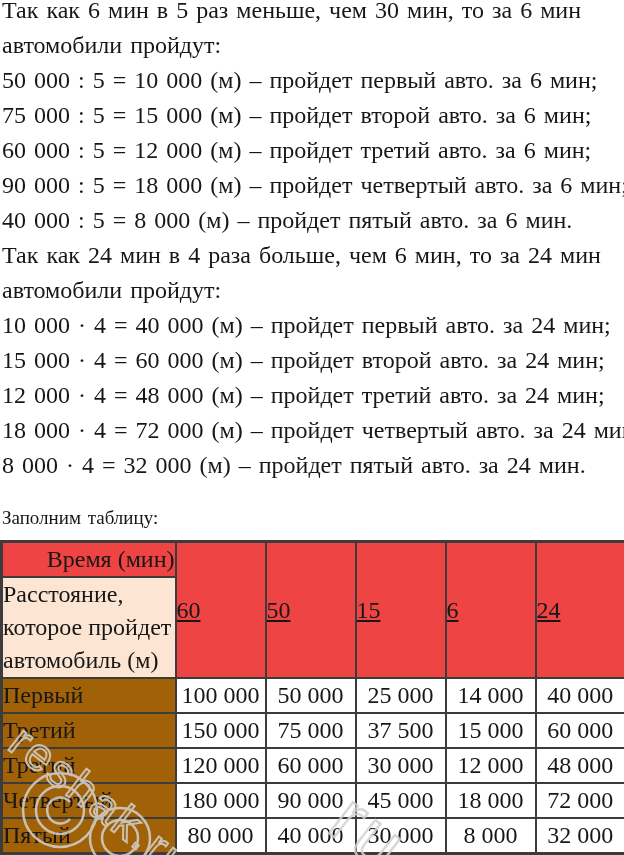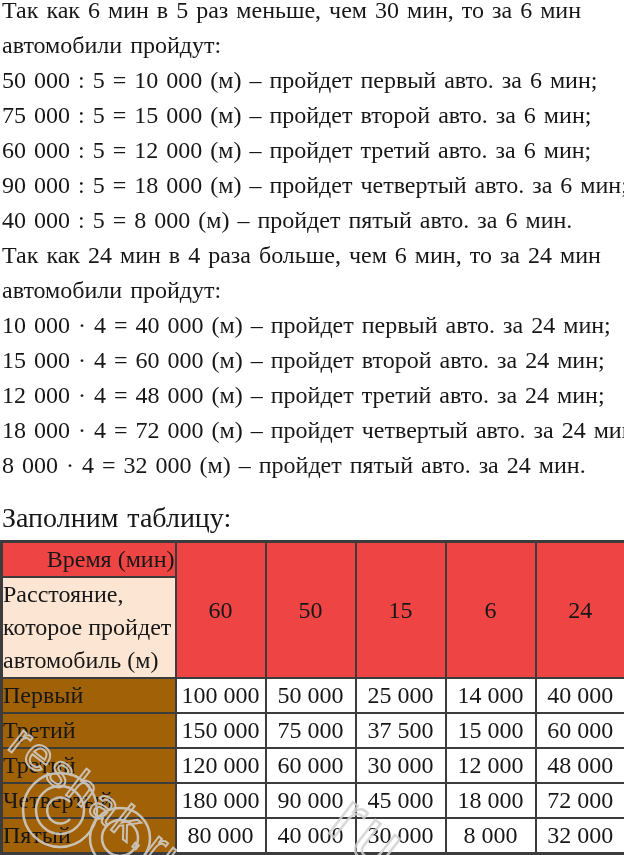--- a/index.html
+++ b/index.html
@@ -15,21 +15,21 @@
     position: absolute;
     top: -7px; left: 2px;
     font-size: 24px;
     line-height: 35px;
     white-space: nowrap;
     word-spacing: 2px;
   }
   .caption {
     position: absolute;
     top: 500px; left: 2px;
-    font-size: 28px;
+    font-size: 19px;
     line-height: 35px;
     word-spacing: 2px;
   }
   table.results {
     position: absolute;
     top: 540px; left: 0;
     width: 624px;
     border-collapse: collapse;
     table-layout: fixed;
     font-size: 24px;
@@ -38,21 +38,21 @@
   table.results td {
     border: 2px solid #3c3c3c;
     vertical-align: middle;
     padding: 0;
     overflow: hidden;
   }
   .green { background: #ef4444; }
   .peach { background: #fce5d2; }
   .corner-top  { text-align: right; padding-right: 4px; height: 33px; }
   .corner-bottom { padding-left: 5px; line-height: 33px; height: 95px; margin-left: 6px; }
-  .time-cell { text-align: center; }
+  .time-cell { text-align: left; text-decoration: underline; }
   .row-label { padding-left: 5px; height: 33px; background: #a16207; }
   .num { text-align: center; padding-right: 5px; height: 33px; background: #ffffff; }
   .watermark {
     position: absolute;
     left: 0; top: 680px;
     pointer-events: none;
     opacity: 0.85;
   }
 </style>
 </head>

